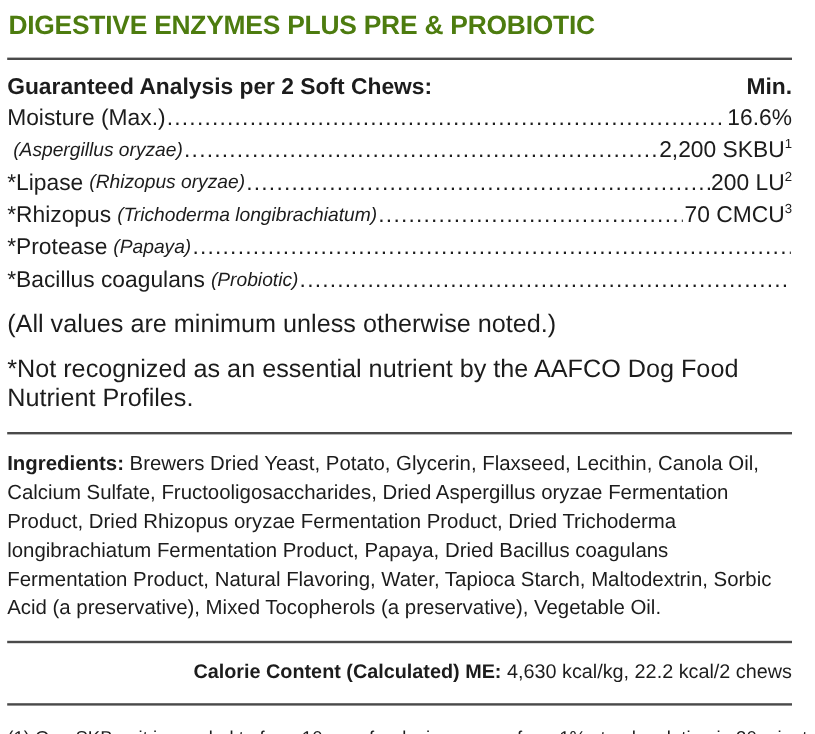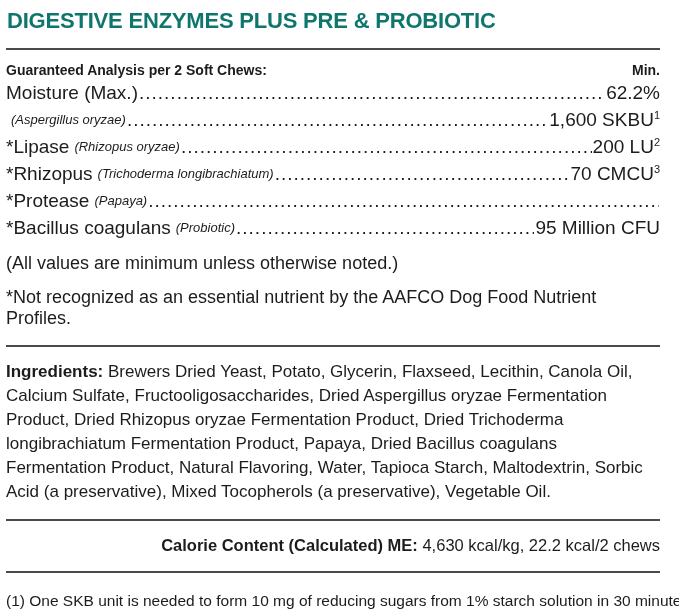--- a/index.html
+++ b/index.html
@@ -9,73 +9,73 @@
     background: #ffffff;
     font-family: "Liberation Sans", sans-serif;
     color: #1c1c1c;
     overflow: hidden;
     box-sizing: border-box;
   }
   .page {
     padding: 6px 19px 0 6px;
   }
   .title {
-    color: #0f766e;
+    color: #4d7c0f;
     font-size: 22px;
     font-weight: bold;
     letter-spacing: -0.2px;
     margin: 2px 0 0 1px;
     white-space: nowrap;
   }
   .rule {
     border: none;
     border-top: 2px solid #4a4a4a;
     margin: 0;
   }
   .rule-1 { margin-top: 14px; }
   .rule-2 { margin-top: 16px; }
   .rule-3 { margin-top: 13px; }
   .rule-4 { margin-top: 15px; }
 
   .ga-header {
     display: flex;
     justify-content: space-between;
     align-items: baseline;
-    font-size: 14px;
+    font-size: 19px;
     font-weight: bold;
     margin-top: 12px;
   }
   .ga-rows { margin-top: 1px; }
   .ga-row {
     display: flex;
     align-items: center;
     font-size: 19px;
     line-height: 27px;
     white-space: nowrap;
   }
   .ga-species {
     font-style: italic;
-    font-size: 13px;
+    font-size: 16px;
     margin-left: 5px;
   }
   .leader {
     flex: 1;
     overflow: hidden;
     white-space: nowrap;
     letter-spacing: 1px;
     margin: 0 1px;
     min-width: 10px;
   }
   .leader::after {
     content: "....................................................................................................................................................";
   }
   .ga-value { white-space: nowrap; }
   .ga-value sup { font-size: 11px; line-height: 0; }
 
-  .note { font-size: 18px; margin-top: 12px; }
+  .note { font-size: 21px; margin-top: 12px; }
   .note-2 { margin-top: 13px; margin-bottom: 16px; }
 
   .para {
     font-size: 17px;
     line-height: 24px;
     margin-top: 13px;
     margin-bottom: 15px;
   }
   .bold { font-weight: bold; }
 
@@ -105,27 +105,27 @@
   <div class="ga-header">
     <span>Guaranteed Analysis per 2 Soft Chews:</span>
     <span>Min.</span>
   </div>
 
   <div class="ga-rows">
 
     <div class="ga-row">
       <span>Moisture (Max.)</span>
       <span class="leader"></span>
-      <span class="ga-value"><span>62.2%</span><sup></sup></span>
+      <span class="ga-value"><span>16.6%</span><sup></sup></span>
     </div>
 
     <div class="ga-row">
       <span class="ga-species">(Aspergillus oryzae)</span>
       <span class="leader"></span>
-      <span class="ga-value"><span>1,600 SKBU</span><sup>1</sup></span>
+      <span class="ga-value"><span>2,200 SKBU</span><sup>1</sup></span>
     </div>
 
     <div class="ga-row">
       <span>*Lipase</span>
       <span class="ga-species">(Rhizopus oryzae)</span>
       <span class="leader"></span>
       <span class="ga-value"><span>200 LU</span><sup>2</sup></span>
     </div>
 
     <div class="ga-row">
@@ -138,21 +138,20 @@
     <div class="ga-row">
       <span>*Protease</span>
       <span class="ga-species">(Papaya)</span>
       <span class="leader"></span>
     </div>
 
     <div class="ga-row">
       <span>*Bacillus coagulans</span>
       <span class="ga-species">(Probiotic)</span>
       <span class="leader"></span>
-      <span class="ga-value"><span>95 Million CFU</span><sup></sup></span>
     </div>
 
   </div>
 
   <div class="note">(All values are minimum unless otherwise noted.)</div>
   <div class="note note-2">*Not recognized as an essential nutrient by the AAFCO Dog Food Nutrient Profiles.</div>
 
   <hr class="rule rule-2">
 
   <div class="para"><span class="bold">Ingredients:</span><span> Brewers Dried Yeast, Potato, Glycerin, Flaxseed, Lecithin, Canola Oil, Calcium Sulfate, Fructooligosaccharides, Dried Aspergillus oryzae Fermentation Product, Dried Rhizopus oryzae Fermentation Product, Dried Trichoderma longibrachiatum Fermentation Product, Papaya, Dried Bacillus coagulans Fermentation Product, Natural Flavoring, Water, Tapioca Starch, Maltodextrin, Sorbic Acid (a preservative), Mixed Tocopherols (a preservative), Vegetable Oil.</span></div>

